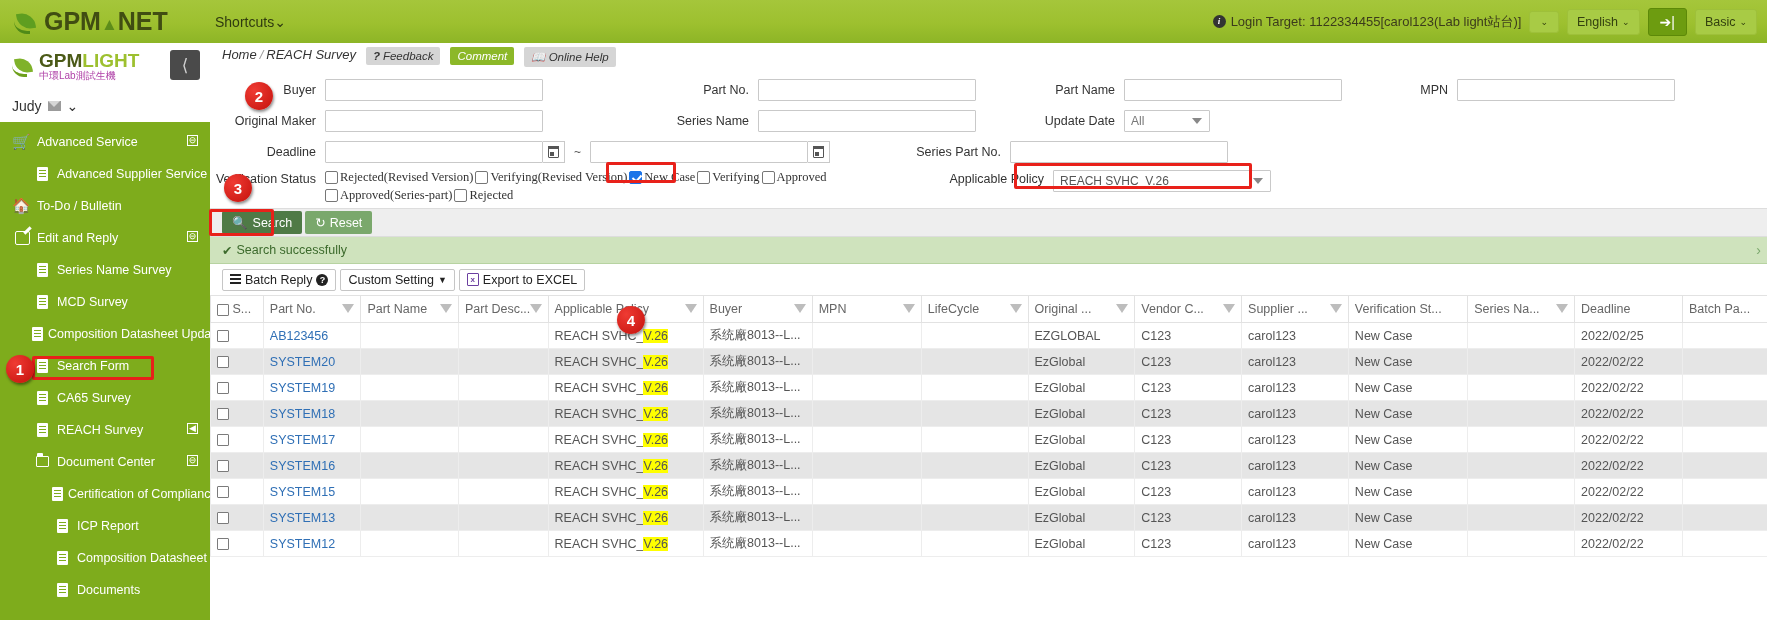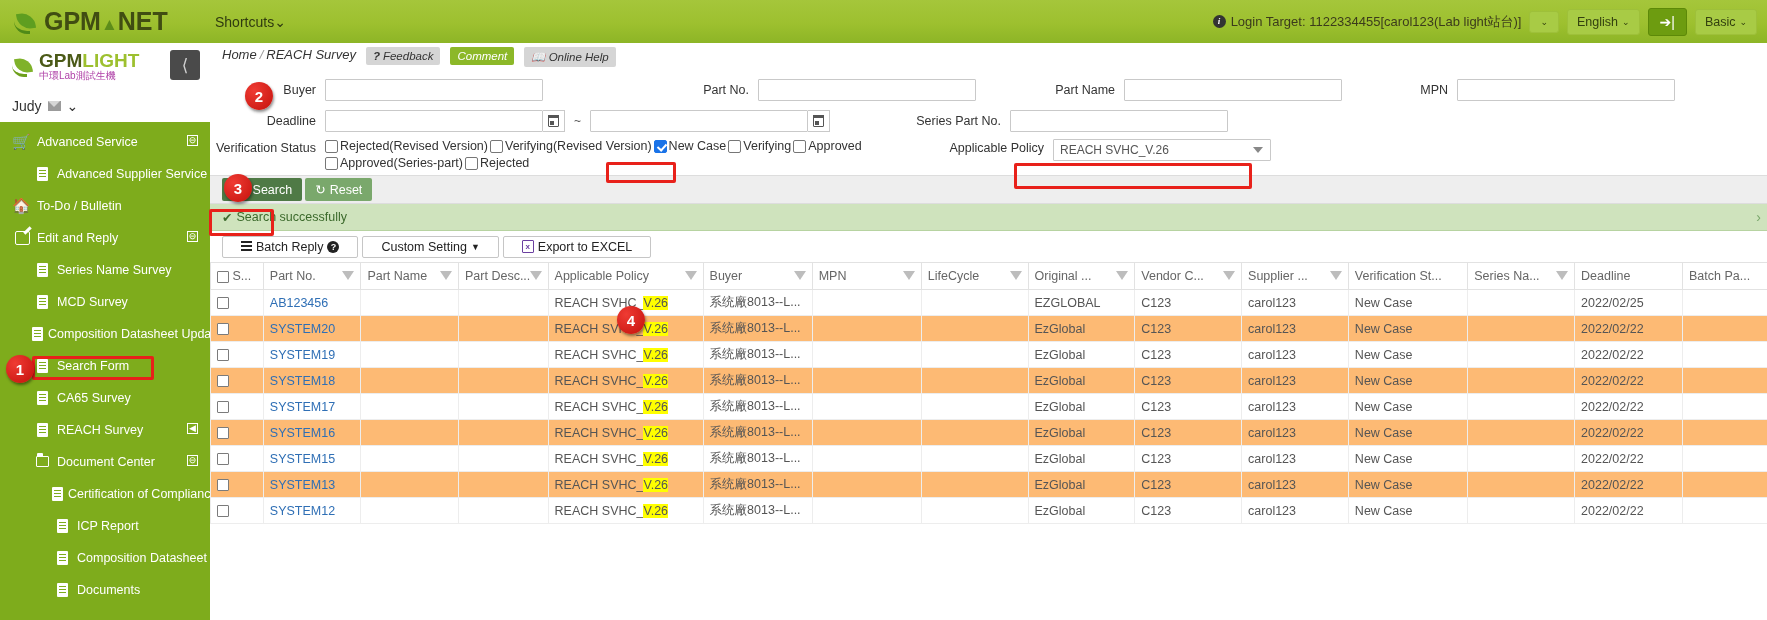--- a/index.html
+++ b/index.html
@@ -159,21 +159,21 @@
   }
   .cal-ico {
     width:22px; height:22px; border:1px solid #c9c9c9; border-left:none;
     display:flex;align-items:center;justify-content:center; background:#fff;
   }
   .cal-glyph{width:11px;height:12px;border:1.4px solid #555;border-radius:1px;position:relative;}
   .cal-glyph::before{content:"";position:absolute;left:-1px;top:-1px;width:11px;height:3px;background:#555;}
   .cal-glyph::after{content:"";position:absolute;left:1px;bottom:1px;width:4px;height:4px;background:#555;}
   .tilde { padding:0 9px; color:#555; }
 
-  .cbrow { display:flex; align-items:flex-start; font-size:12.5px; }
+  .cbrow { display:flex; align-items:flex-start; font-size:12.5px;font-family:Liberation Serif, serif; }
   .cbitem { display:inline-flex; align-items:center; margin-right:2px; white-space:nowrap; }
   .cb {
     width:13px;height:13px;border:1px solid #767676;background:#fff;border-radius:2px;
     margin-right:2px; display:inline-block; flex:none;
   }
   .cb.checked { background:#1a73e8; border-color:#1a73e8; position:relative; }
   .cb.checked::after{
     content:""; position:absolute; left:4px; top:1px; width:4px; height:7px;
     border:solid #fff; border-width:0 2px 2px 0; transform:rotate(42deg);
   }
@@ -194,21 +194,21 @@
   .msg-bar {
     background:#cfe3bd; border-bottom:1px solid #b7d3a1; height:27px;
     display:flex; align-items:center; padding-left:12px; color:#3c6a2c; font-size:12.5px;
     position:relative;
   }
   .msg-bar .chev { position:absolute; right:6px; color:#7aa86c; font-size:14px; }
 
   .tbl-toolbar { height:27px; display:flex; align-items:center; padding:4px 0 0 12px; gap:4px; }
   .tt-btn {
     border:1px solid #c6c6c6; background:#fff; border-radius:2px; font-size:12.5px;
-    padding:3px 18px; display:inline-flex; align-items:center; gap:4px; cursor:pointer; color:#222;
+    padding:3px 7px; display:inline-flex; align-items:center; gap:4px; cursor:pointer; color:#222;
   }
   .stack-ico{display:inline-block;width:11px;height:11px;position:relative;}
   .stack-ico::before{content:"";position:absolute;left:0;top:0;width:11px;height:2px;background:#222;
     box-shadow:0 4px 0 #222, 0 8px 0 #222;}
   .qmark{display:inline-block;width:12px;height:12px;border-radius:50%;background:#222;color:#fff;
     font-size:9px;line-height:12px;text-align:center;font-weight:bold;}
   .xls-ico{display:inline-block;width:12px;height:13px;border:1.3px solid #6b3fa0;border-radius:1px;
     color:#6b3fa0;font-size:8px;line-height:11px;text-align:center;font-weight:bold;}
 
   
@@ -216,21 +216,21 @@
   table.grid { border-collapse:collapse; width:1565px; table-layout:fixed; }
   table.grid th {
     font-weight:normal; color:#666; font-size:12.5px; text-align:left;
     padding:4px 6px; border:1px solid #e2e2e2; background:#fff; height:27px;
     white-space:nowrap; overflow:hidden; position:relative;
   }
   table.grid td {
     font-size:12.5px; color:#555; padding:4px 6px; border:1px solid #ededed;
     height:24px; white-space:nowrap; overflow:hidden;
   }
-  table.grid tr.alt td { background:#fdba74; }
+  table.grid tr.alt td { background:#e5e5e5; }
   .funnel {
     position:absolute; right:6px; top:8px; width:0;height:0;
     border-left:6px solid transparent;border-right:6px solid transparent;
     border-top:9px solid #bdbdbd;
   }
   .link { color:#2f6fb5; cursor:pointer; }
   .hlyellow { background:#ffff00; }
   .cb-sm { width:12px;height:12px;border:1px solid #7b7b7b;background:#fff;display:inline-block;
     border-radius:1px; vertical-align:middle; }
 </style>
@@ -410,20 +410,31 @@
       <div class="flabel" style="width:115px;">Buyer</div>
       <input class="finput" style="width: 218px;" value="">
       <div class="flabel" style="width:215px;">Part No.</div>
       <input class="finput" style="width: 218px;" value="">
       <div class="flabel" style="width:148px;">Part Name</div>
       <input class="finput" style="width: 218px;" value="">
       <div class="flabel" style="width:115px;">MPN</div>
       <input class="finput" style="width: 218px;" value="">
     </div>
 
+    <div class="frow">
+      <div class="flabel" style="width:115px;">Original Maker</div>
+      <input class="finput" style="width: 218px;" value="">
+      <div class="flabel" style="width:215px;">Series Name</div>
+      <input class="finput" style="width: 218px;" value="">
+      <div class="flabel" style="width:148px;">Update Date</div>
+      <div class="fselect" style="width:86px;">
+        <span>All</span>
+        <span class="arr"></span>
+      </div>
+    </div>
 
     <div class="frow">
       <div class="flabel" style="width:115px;">Deadline</div>
       <input class="finput" style="width: 218px;" value="">
       <div class="cal-ico">
           <span class="cal-glyph"></span>
         </div>
       <span class="tilde">~</span>
       <input class="finput" style="width: 218px;" value="">
       <div class="cal-ico">

